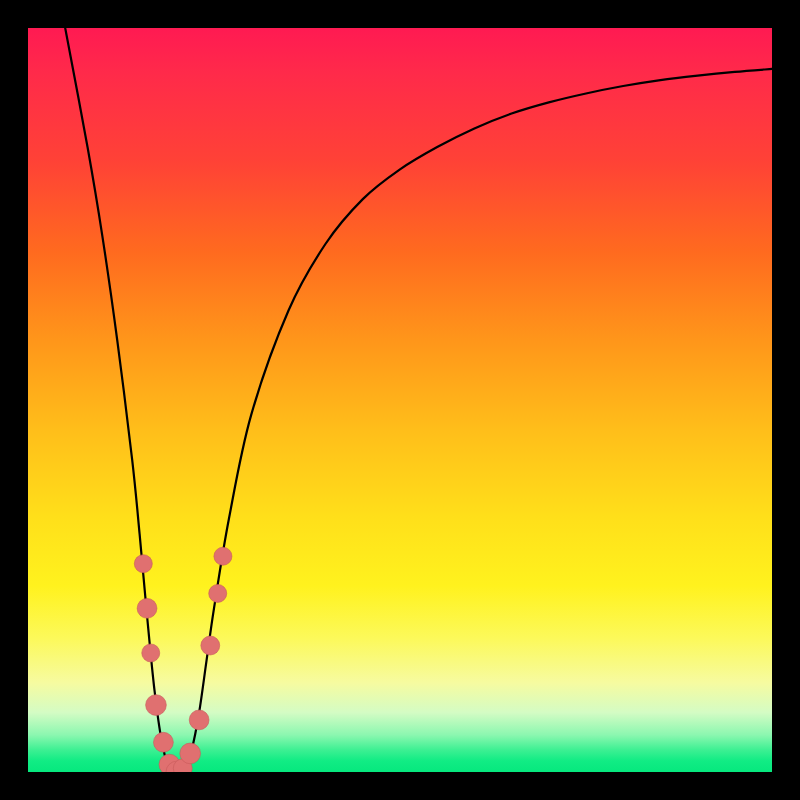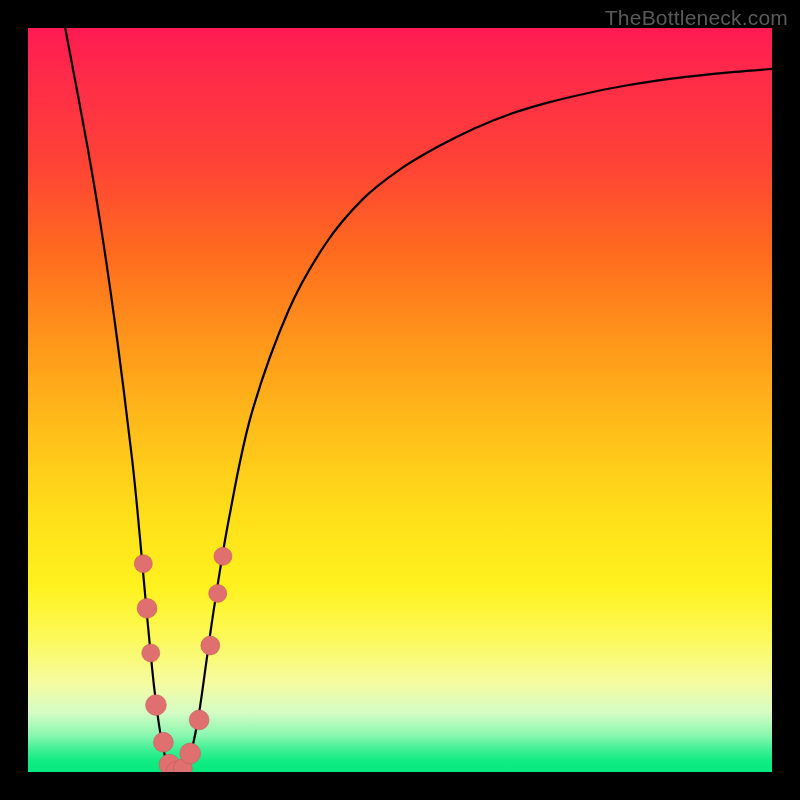--- a/index.html
+++ b/index.html
@@ -91,14 +91,13 @@
           <circle cx="148.8" cy="744" r="10.799999999999999" class="dot"></circle>
           <circle cx="154.752" cy="740.28" r="9.450000000000001" class="dot"></circle>
           <circle cx="162.192" cy="725.4" r="10.35" class="dot"></circle>
           <circle cx="171.12" cy="691.92" r="9.9" class="dot"></circle>
           <circle cx="182.28" cy="617.52" r="9.450000000000001" class="dot"></circle>
           <circle cx="189.72" cy="565.44" r="9" class="dot"></circle>
           <circle cx="194.928" cy="528.24" r="9" class="dot"></circle>
         </g>
     </svg>
   </div>
-  <div class="watermark">TheBottleneck.com</div>
 </div>
 
 </body></html>

